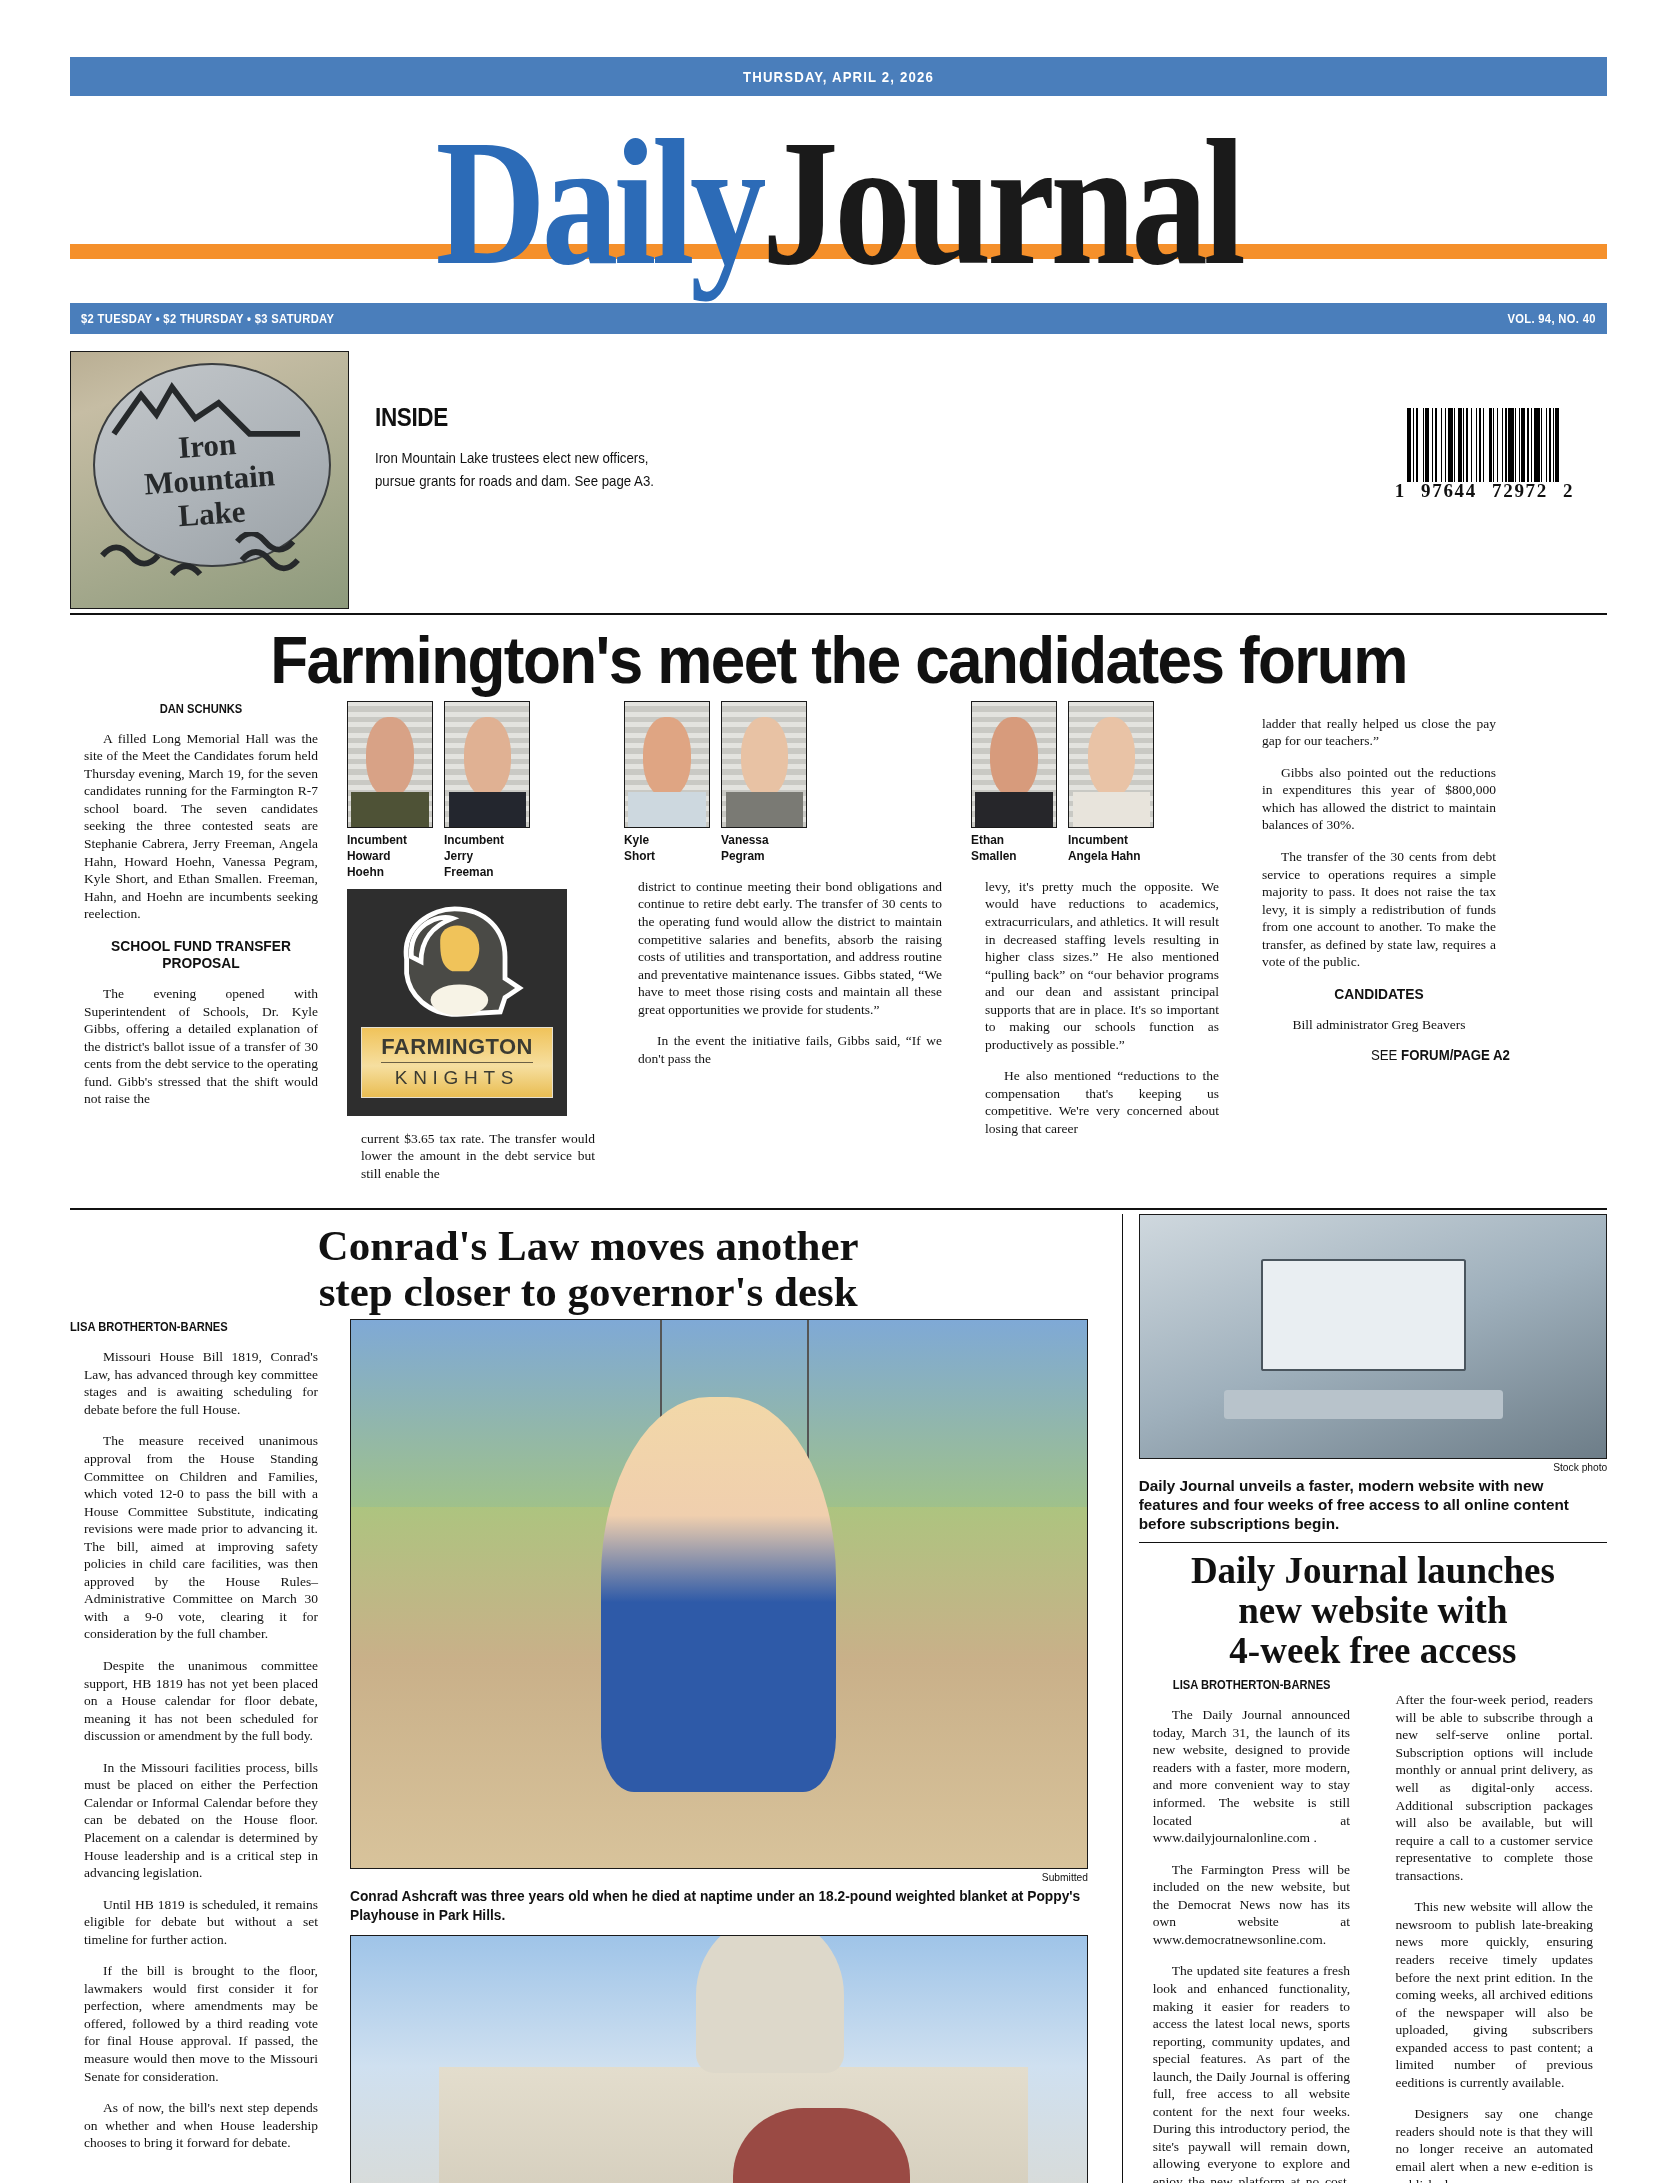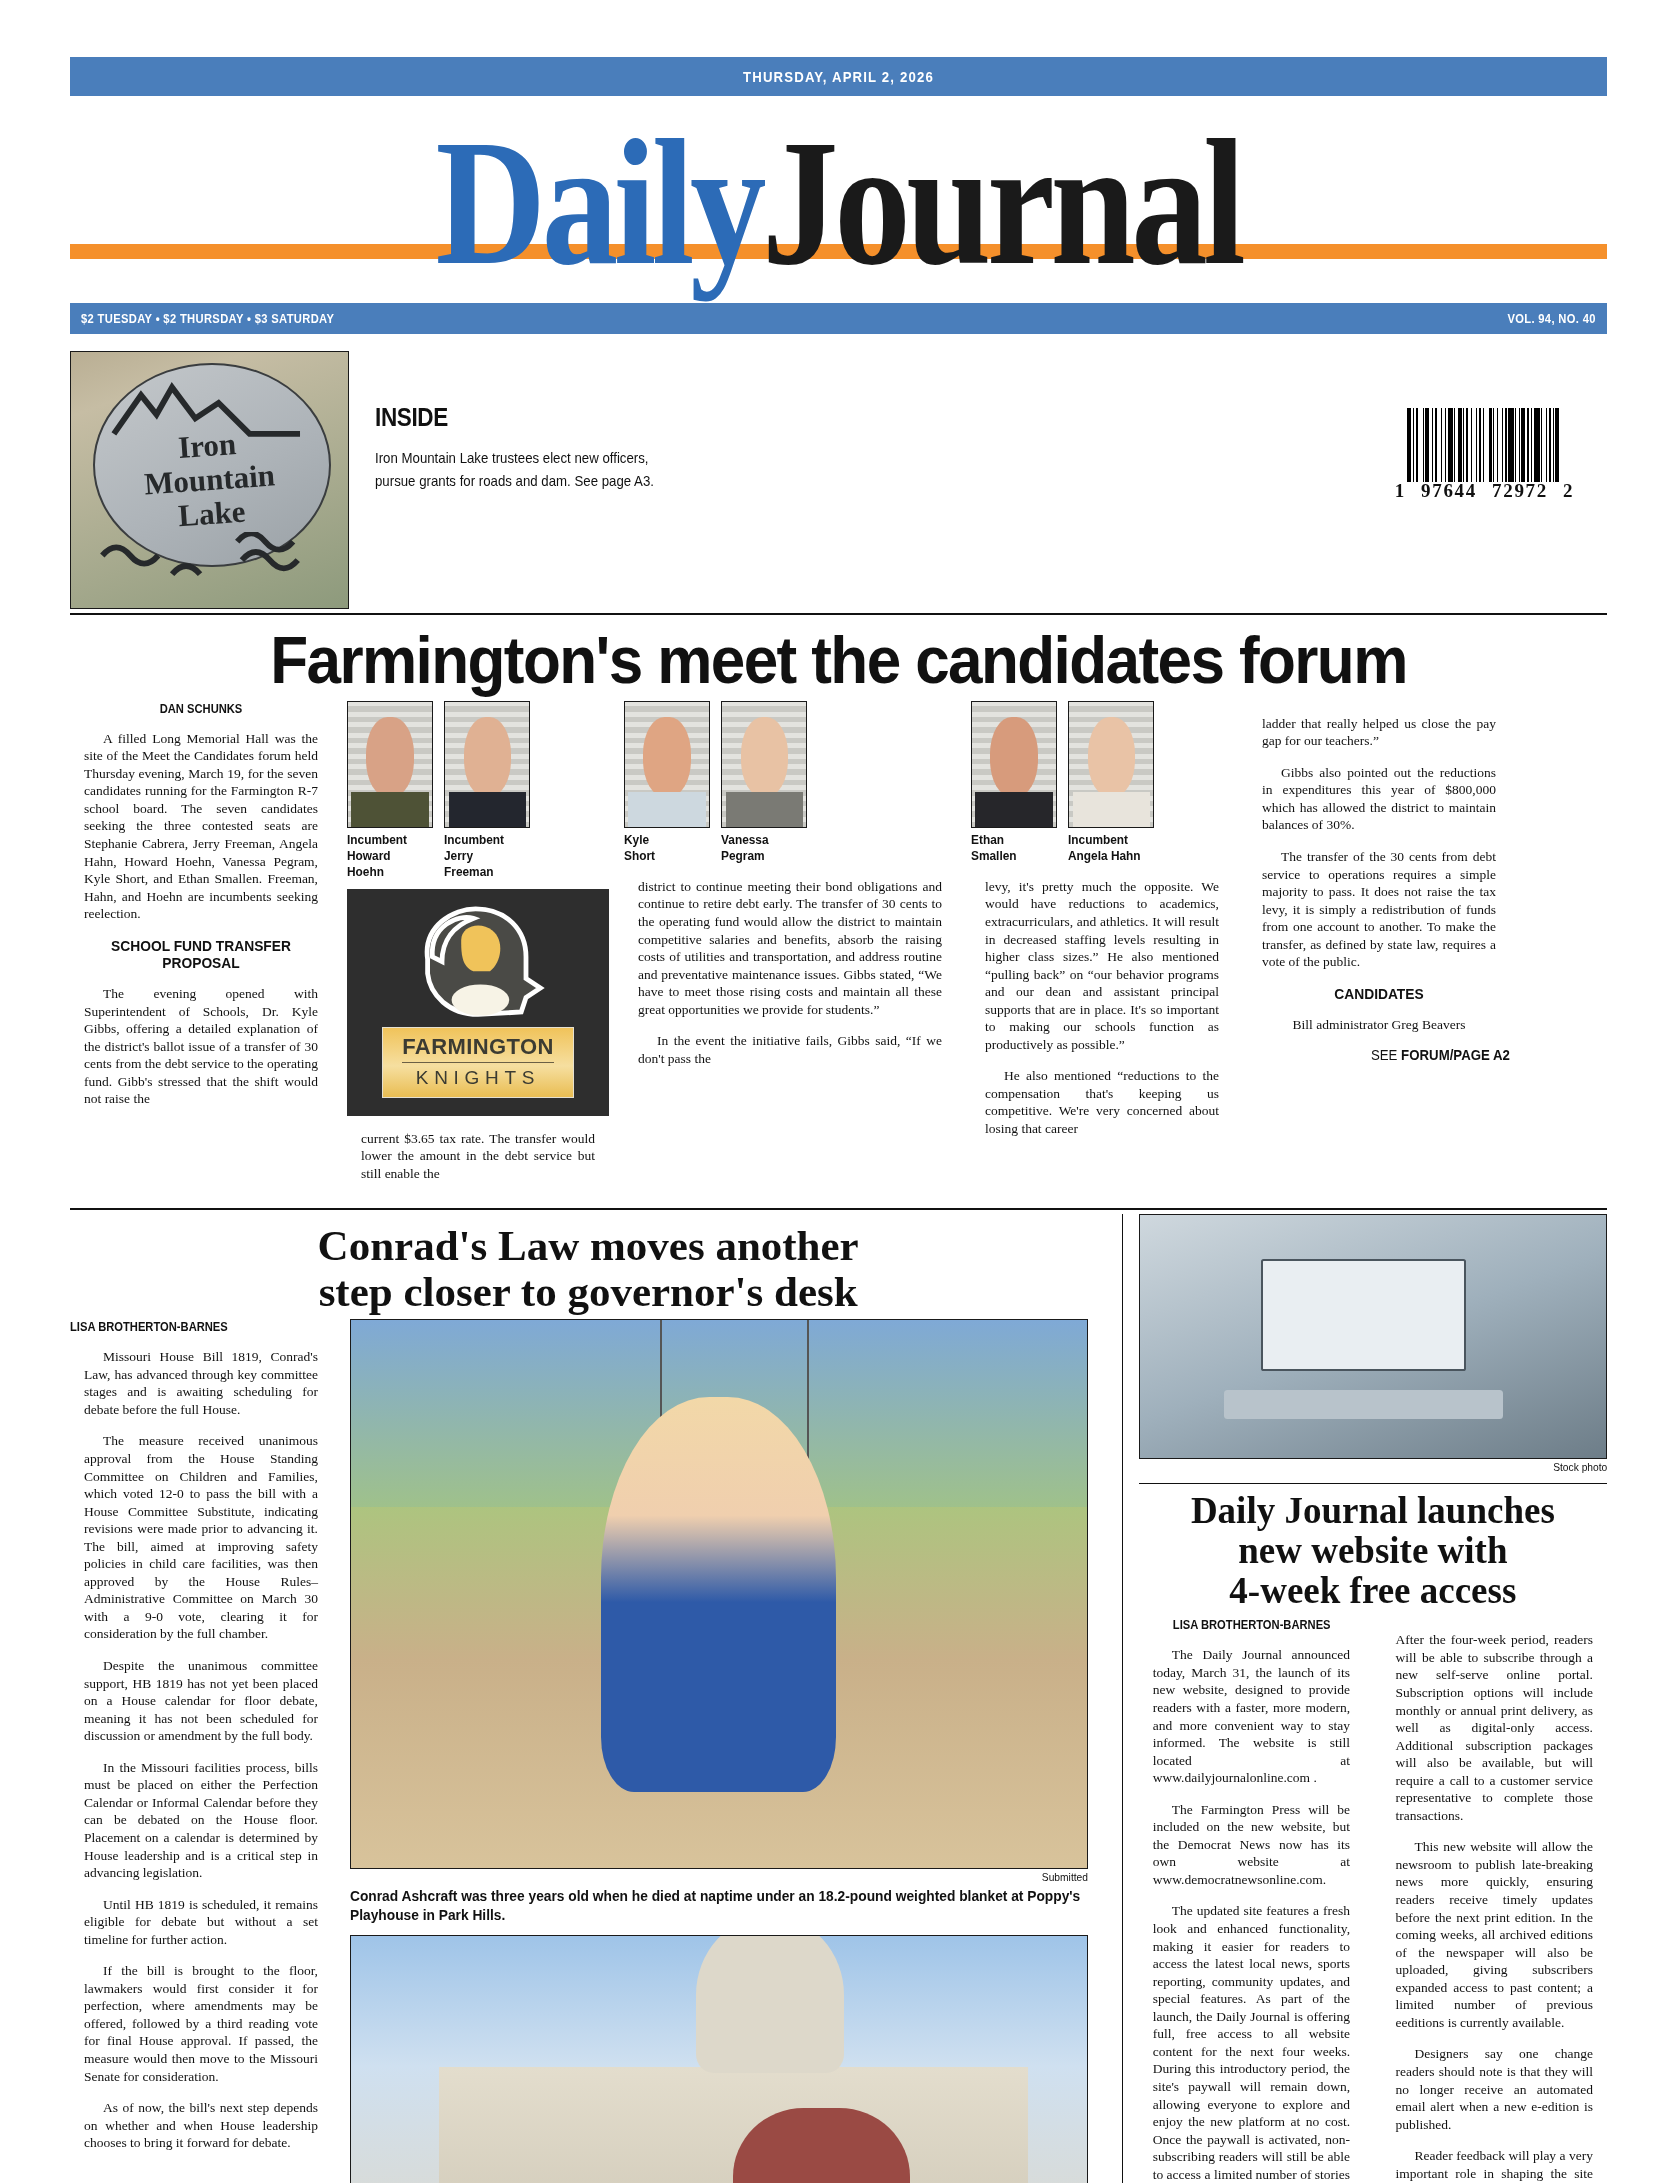--- a/index.html
+++ b/index.html
@@ -212,21 +212,21 @@
     overflow:hidden; position:relative;
   }
   .mug .cap {
     font-family:"Liberation Sans", sans-serif;
     font-weight:bold; font-size:13.5px;
     line-height:1.18; margin-top:4.4px;
     transform:scaleX(0.88); transform-origin:left top;
     width:114%;
   }
   .knights {
-    width:262px; height:227px;
+    width:220px; height:227px;
     background:#2e2e2e;
     position:relative;
     margin:4.4px 0 6.1px;
     display:flex; flex-direction:column;
     align-items:center; justify-content:center;
   }
   .helmet { width:144px; height:122px; margin-top:-4.4px;}
   .knights-plate {
     width:192px;
     background:linear-gradient(180deg,#f0c35a 0%,#f6dfa0 55%,#e9bd52 100%);
@@ -634,20 +634,21 @@
         </div>
       </div>
     </div>
 
     <div class="right">
       <div class="photo art-desk" style="height:245px">
         <div class="screen"></div>
         <div class="base"></div>
       </div>
       <div class="credit">Stock photo</div>
+      <div class="photocap ctrcap">Daily Journal unveils a faster, modern website with new features and four weeks of free access to all online content before subscriptions begin.</div>
 
       <div class="rule-thin" style="margin:9.6px 0 5.2px"></div>
 
       <div class="head3">
         <div>Daily Journal launches</div>
         <div>new website with</div>
         <div>4-week free access</div>
       </div>
 
       <div class="cols2">

